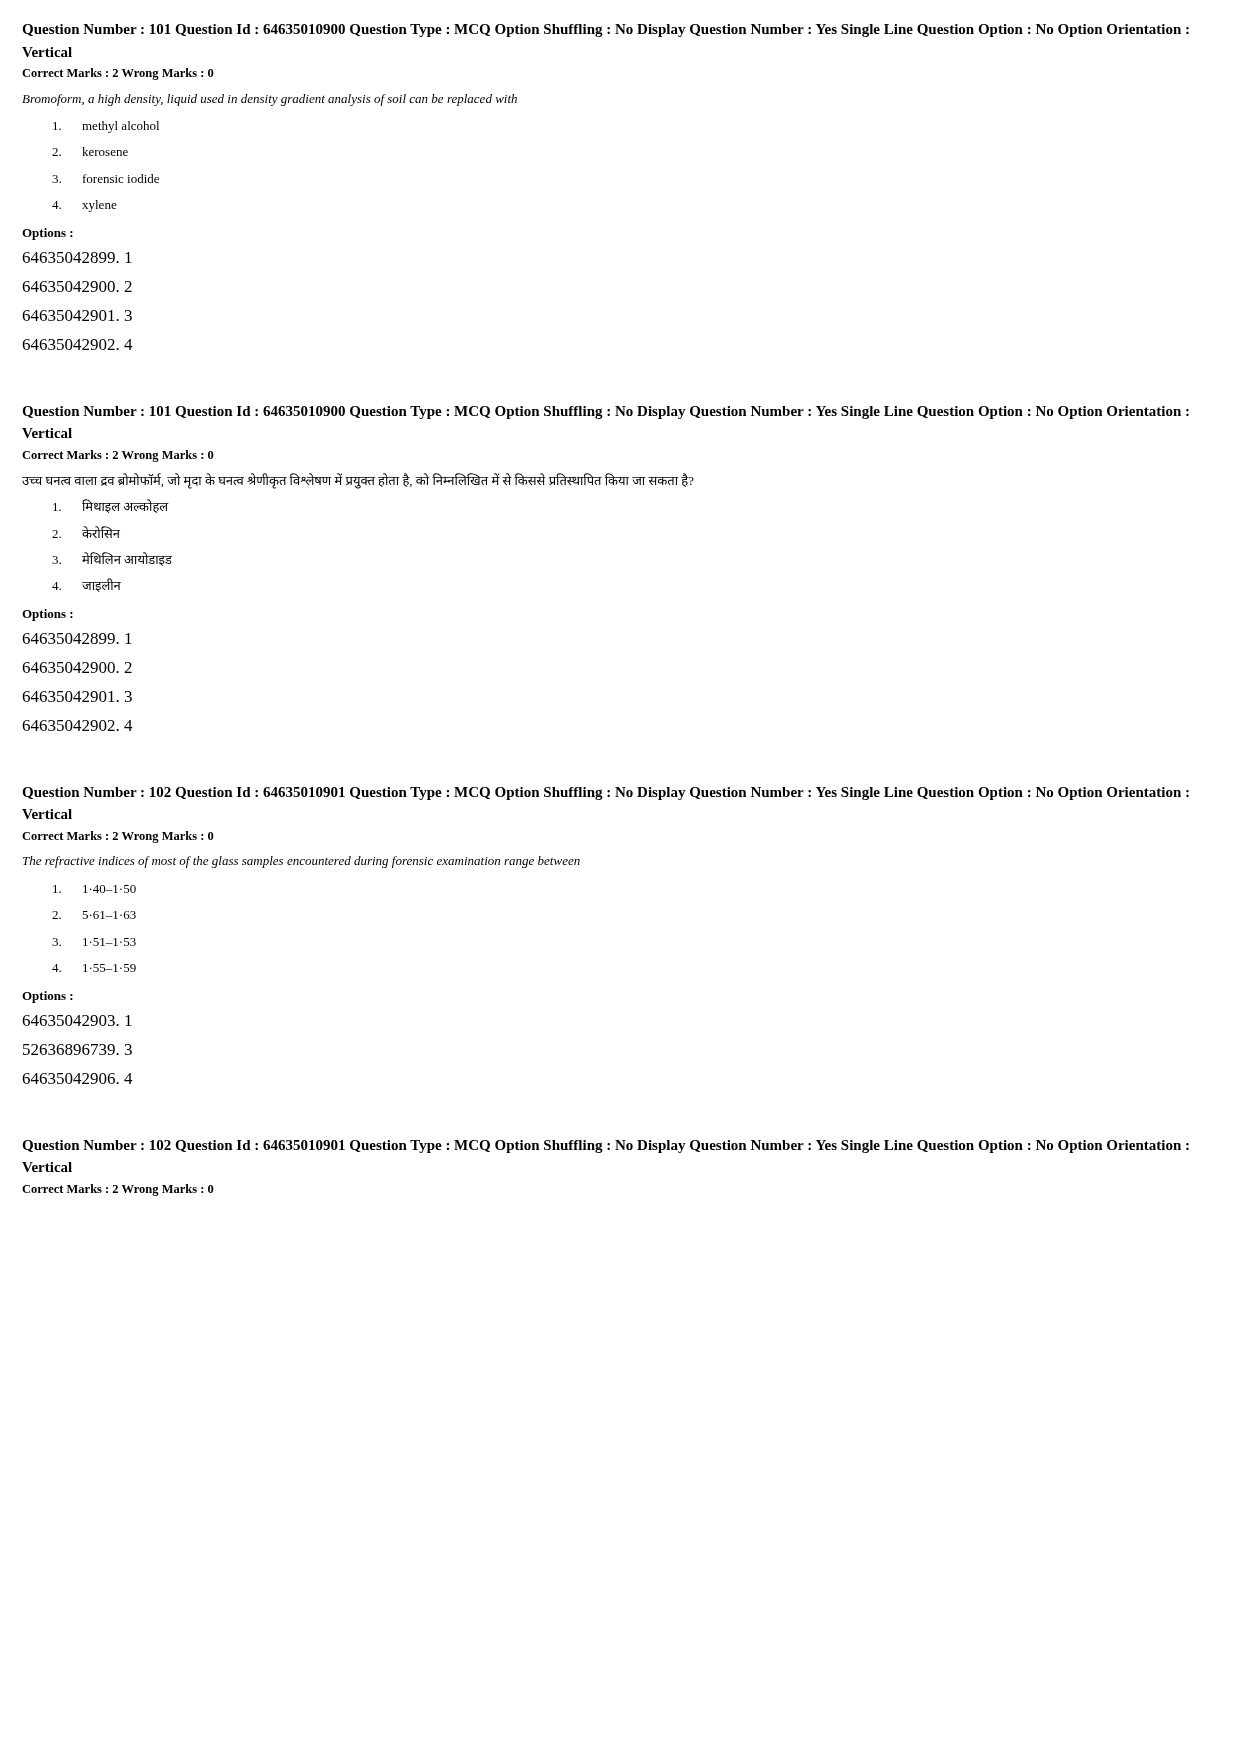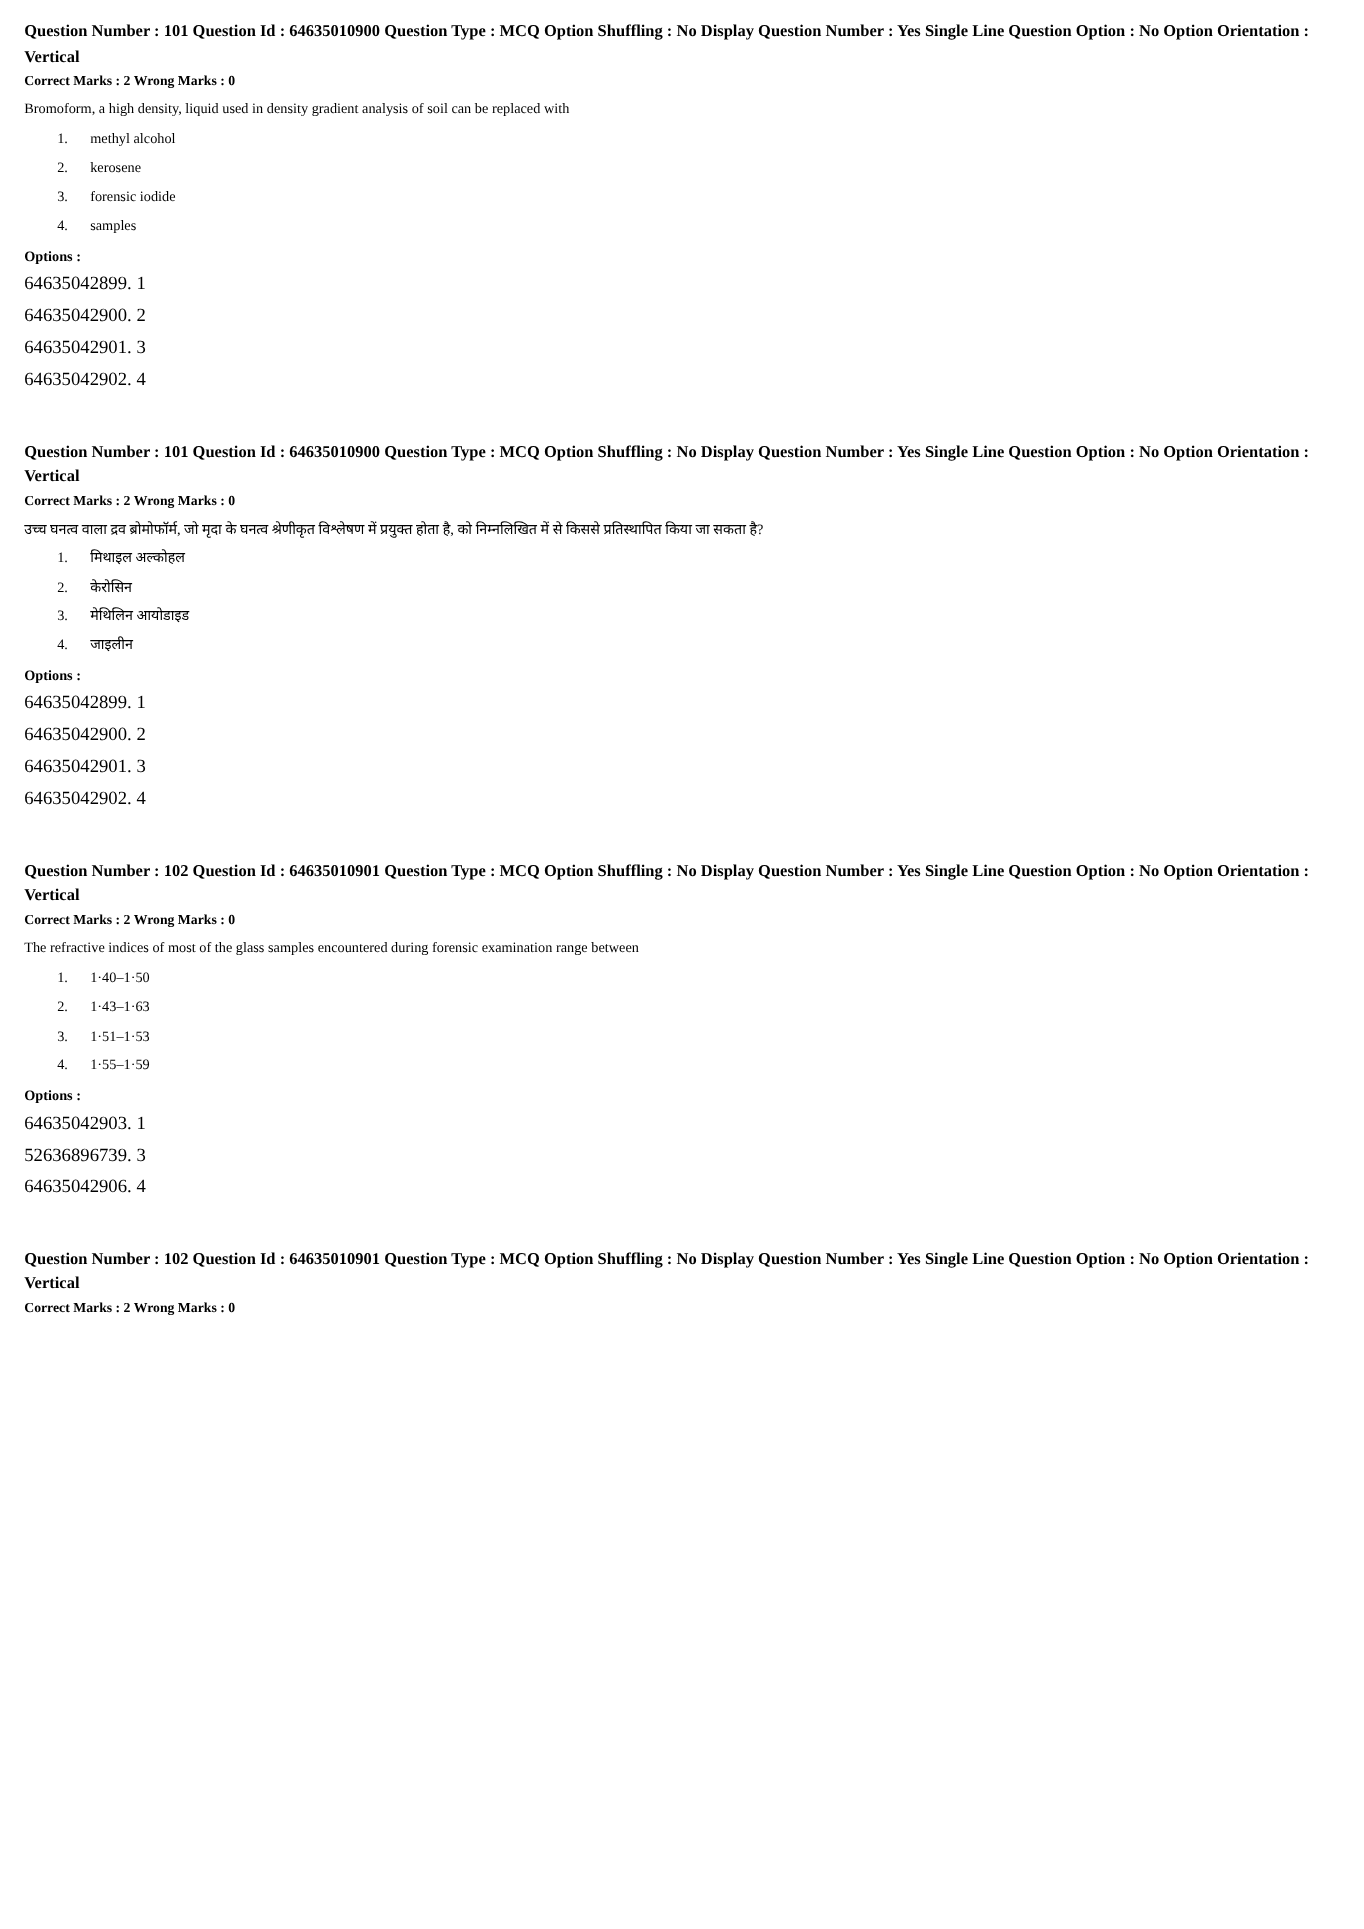--- a/index.html
+++ b/index.html
@@ -23,20 +23,21 @@
     }
     .marks-line {
       font-weight: bold;
       font-size: 12.5px;
       margin-bottom: 6px;
     }
     .question-text {
       font-size: 13px;
       margin-bottom: 8px;
       line-height: 1.6;
+      font-style: italic;
     }
     .options-list {
       list-style: none;
       margin-left: 30px;
       margin-bottom: 10px;
     }
     .options-list li {
       margin-bottom: 8px;
       display: flex;
       gap: 10px;
@@ -82,21 +83,21 @@
     <li>
       <span class="opt-num">2.</span>
       <span>kerosene</span>
     </li>
     <li>
       <span class="opt-num">3.</span>
       <span>forensic iodide</span>
     </li>
     <li>
       <span class="opt-num">4.</span>
-      <span>samples</span>
+      <span>xylene</span>
     </li>
   </ul>
   <div class="options-label">Options :</div>
   <div class="options-id-list">
     <div>64635042899. 1</div>
     <div>64635042900. 2</div>
     <div>64635042901. 3</div>
     <div>64635042902. 4</div>
   </div>
 </div>
@@ -140,21 +141,21 @@
   <div class="question-header">Question Number : 102  Question Id : 64635010901  Question Type : MCQ  Option Shuffling : No  Display Question Number : Yes Single Line Question Option : No  Option Orientation : Vertical</div>
   <div class="marks-line">Correct Marks : 2  Wrong Marks : 0</div>
   <div class="question-text">The refractive indices of most of the glass samples encountered during forensic examination range between</div>
   <ul class="options-list">
     <li>
       <span class="opt-num">1.</span>
       <span>1·40–1·50</span>
     </li>
     <li>
       <span class="opt-num">2.</span>
-      <span>1·43–1·63</span>
+      <span>5·61–1·63</span>
     </li>
     <li>
       <span class="opt-num">3.</span>
       <span>1·51–1·53</span>
     </li>
     <li>
       <span class="opt-num">4.</span>
       <span>1·55–1·59</span>
     </li>
   </ul>

